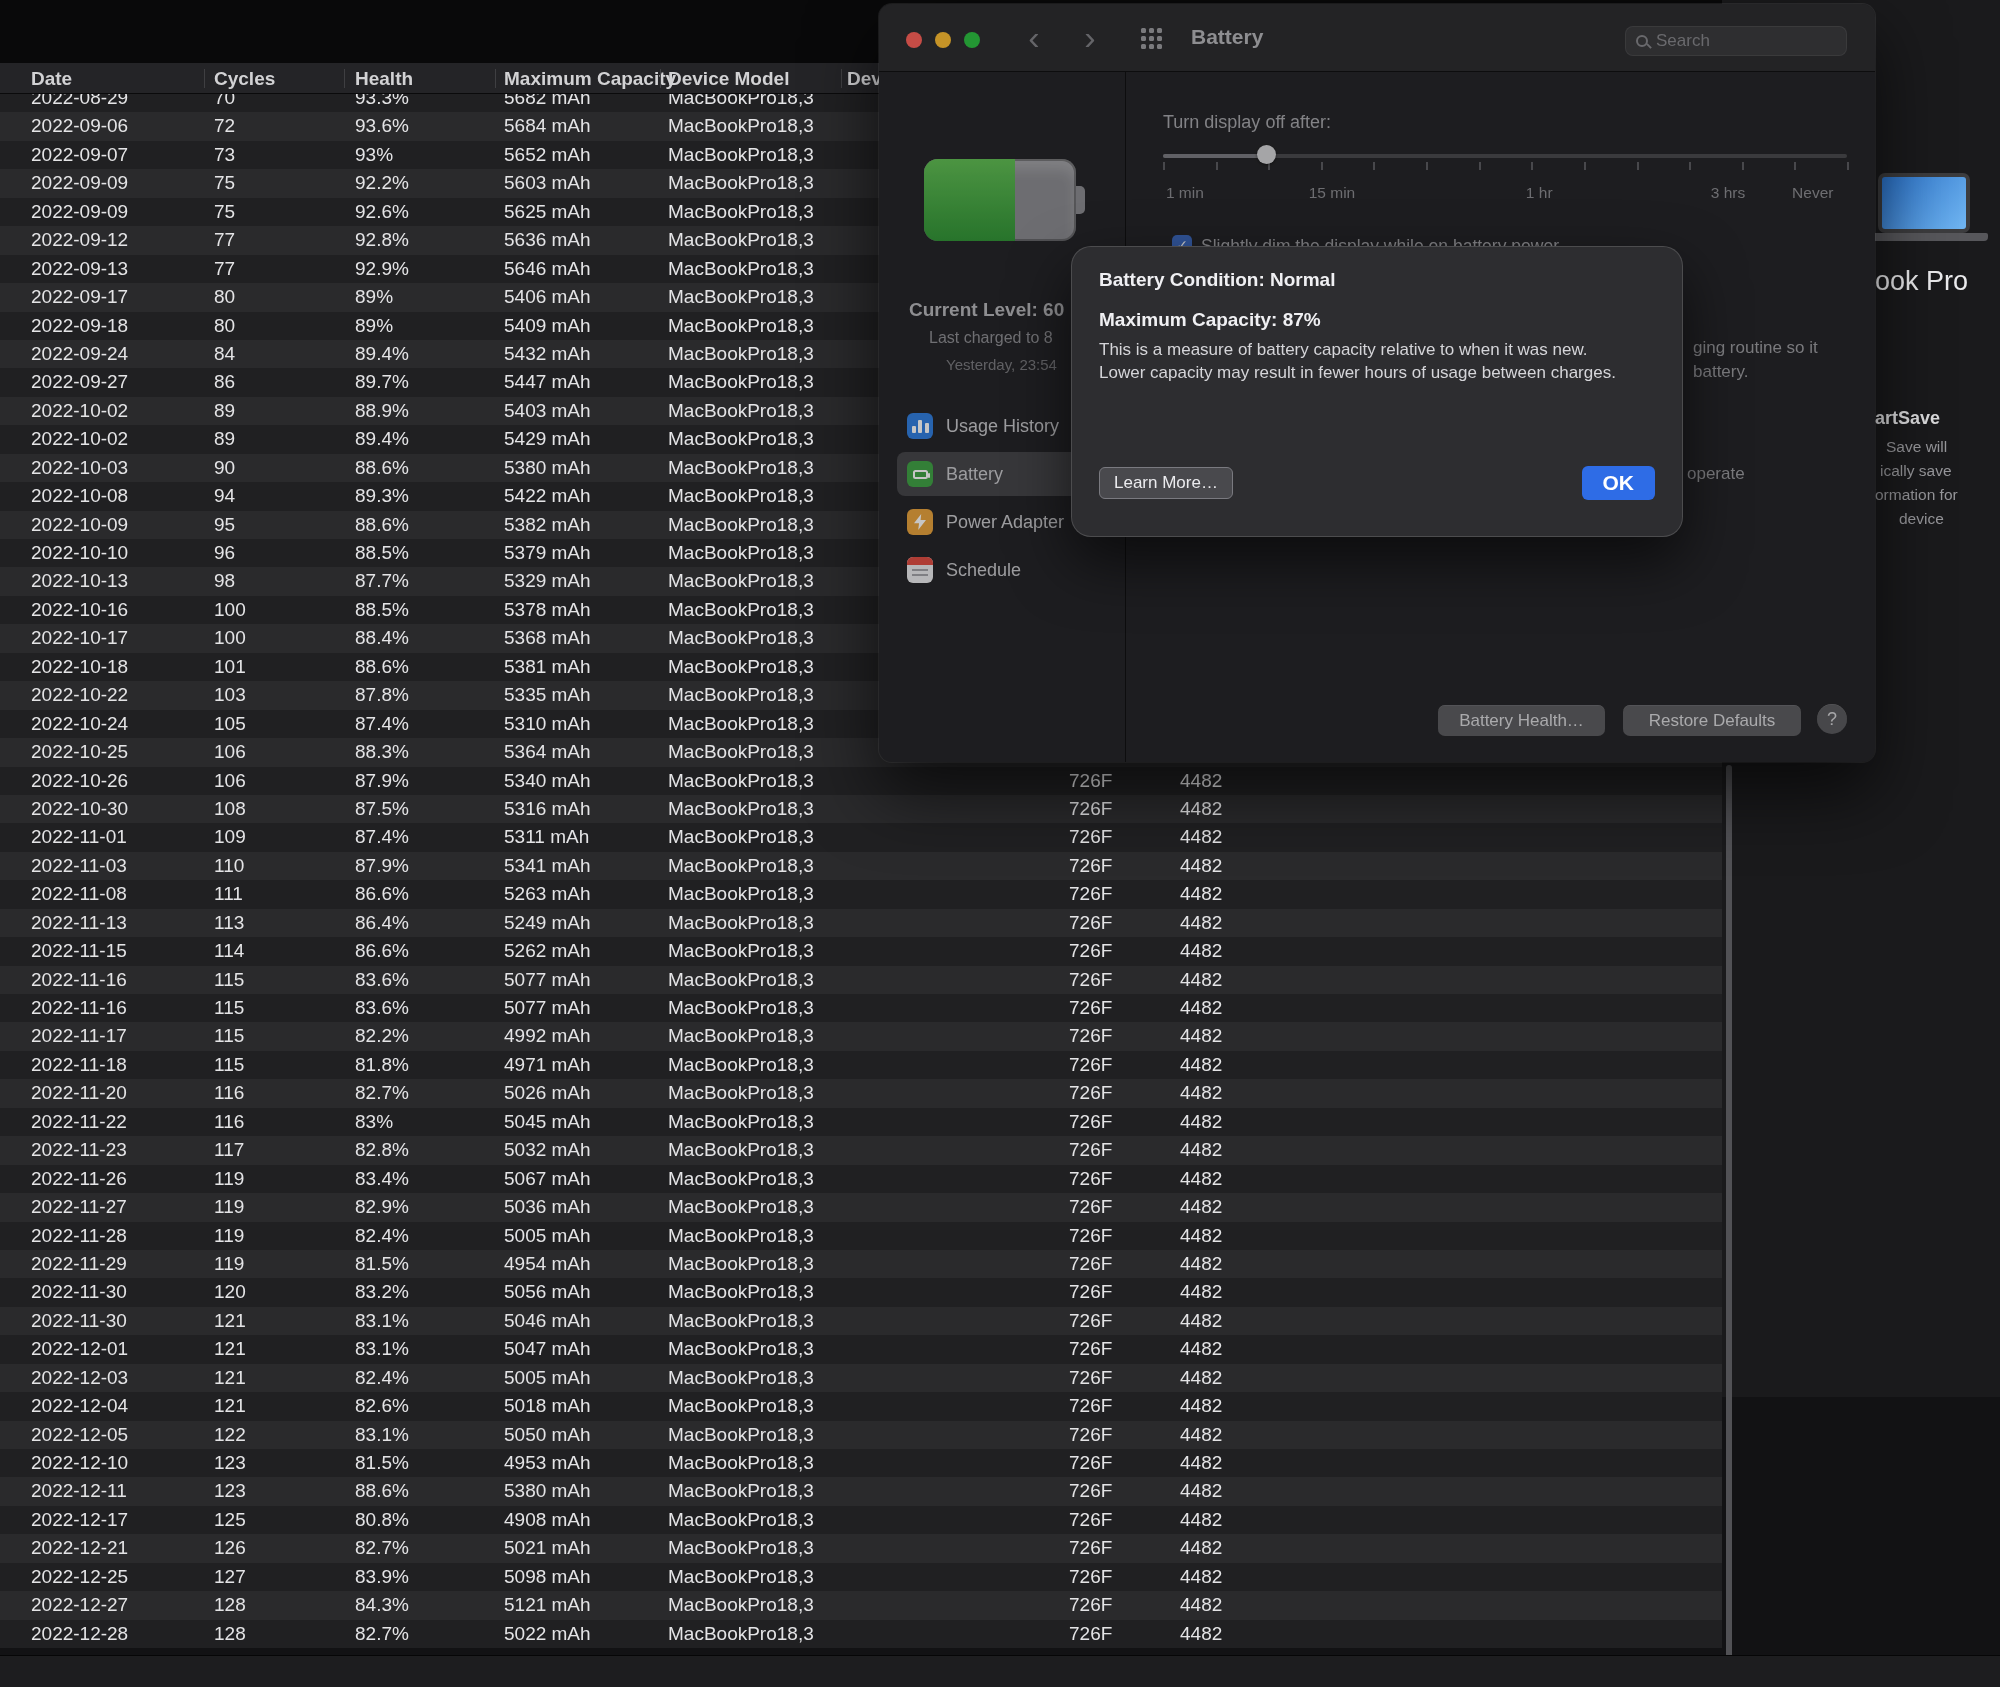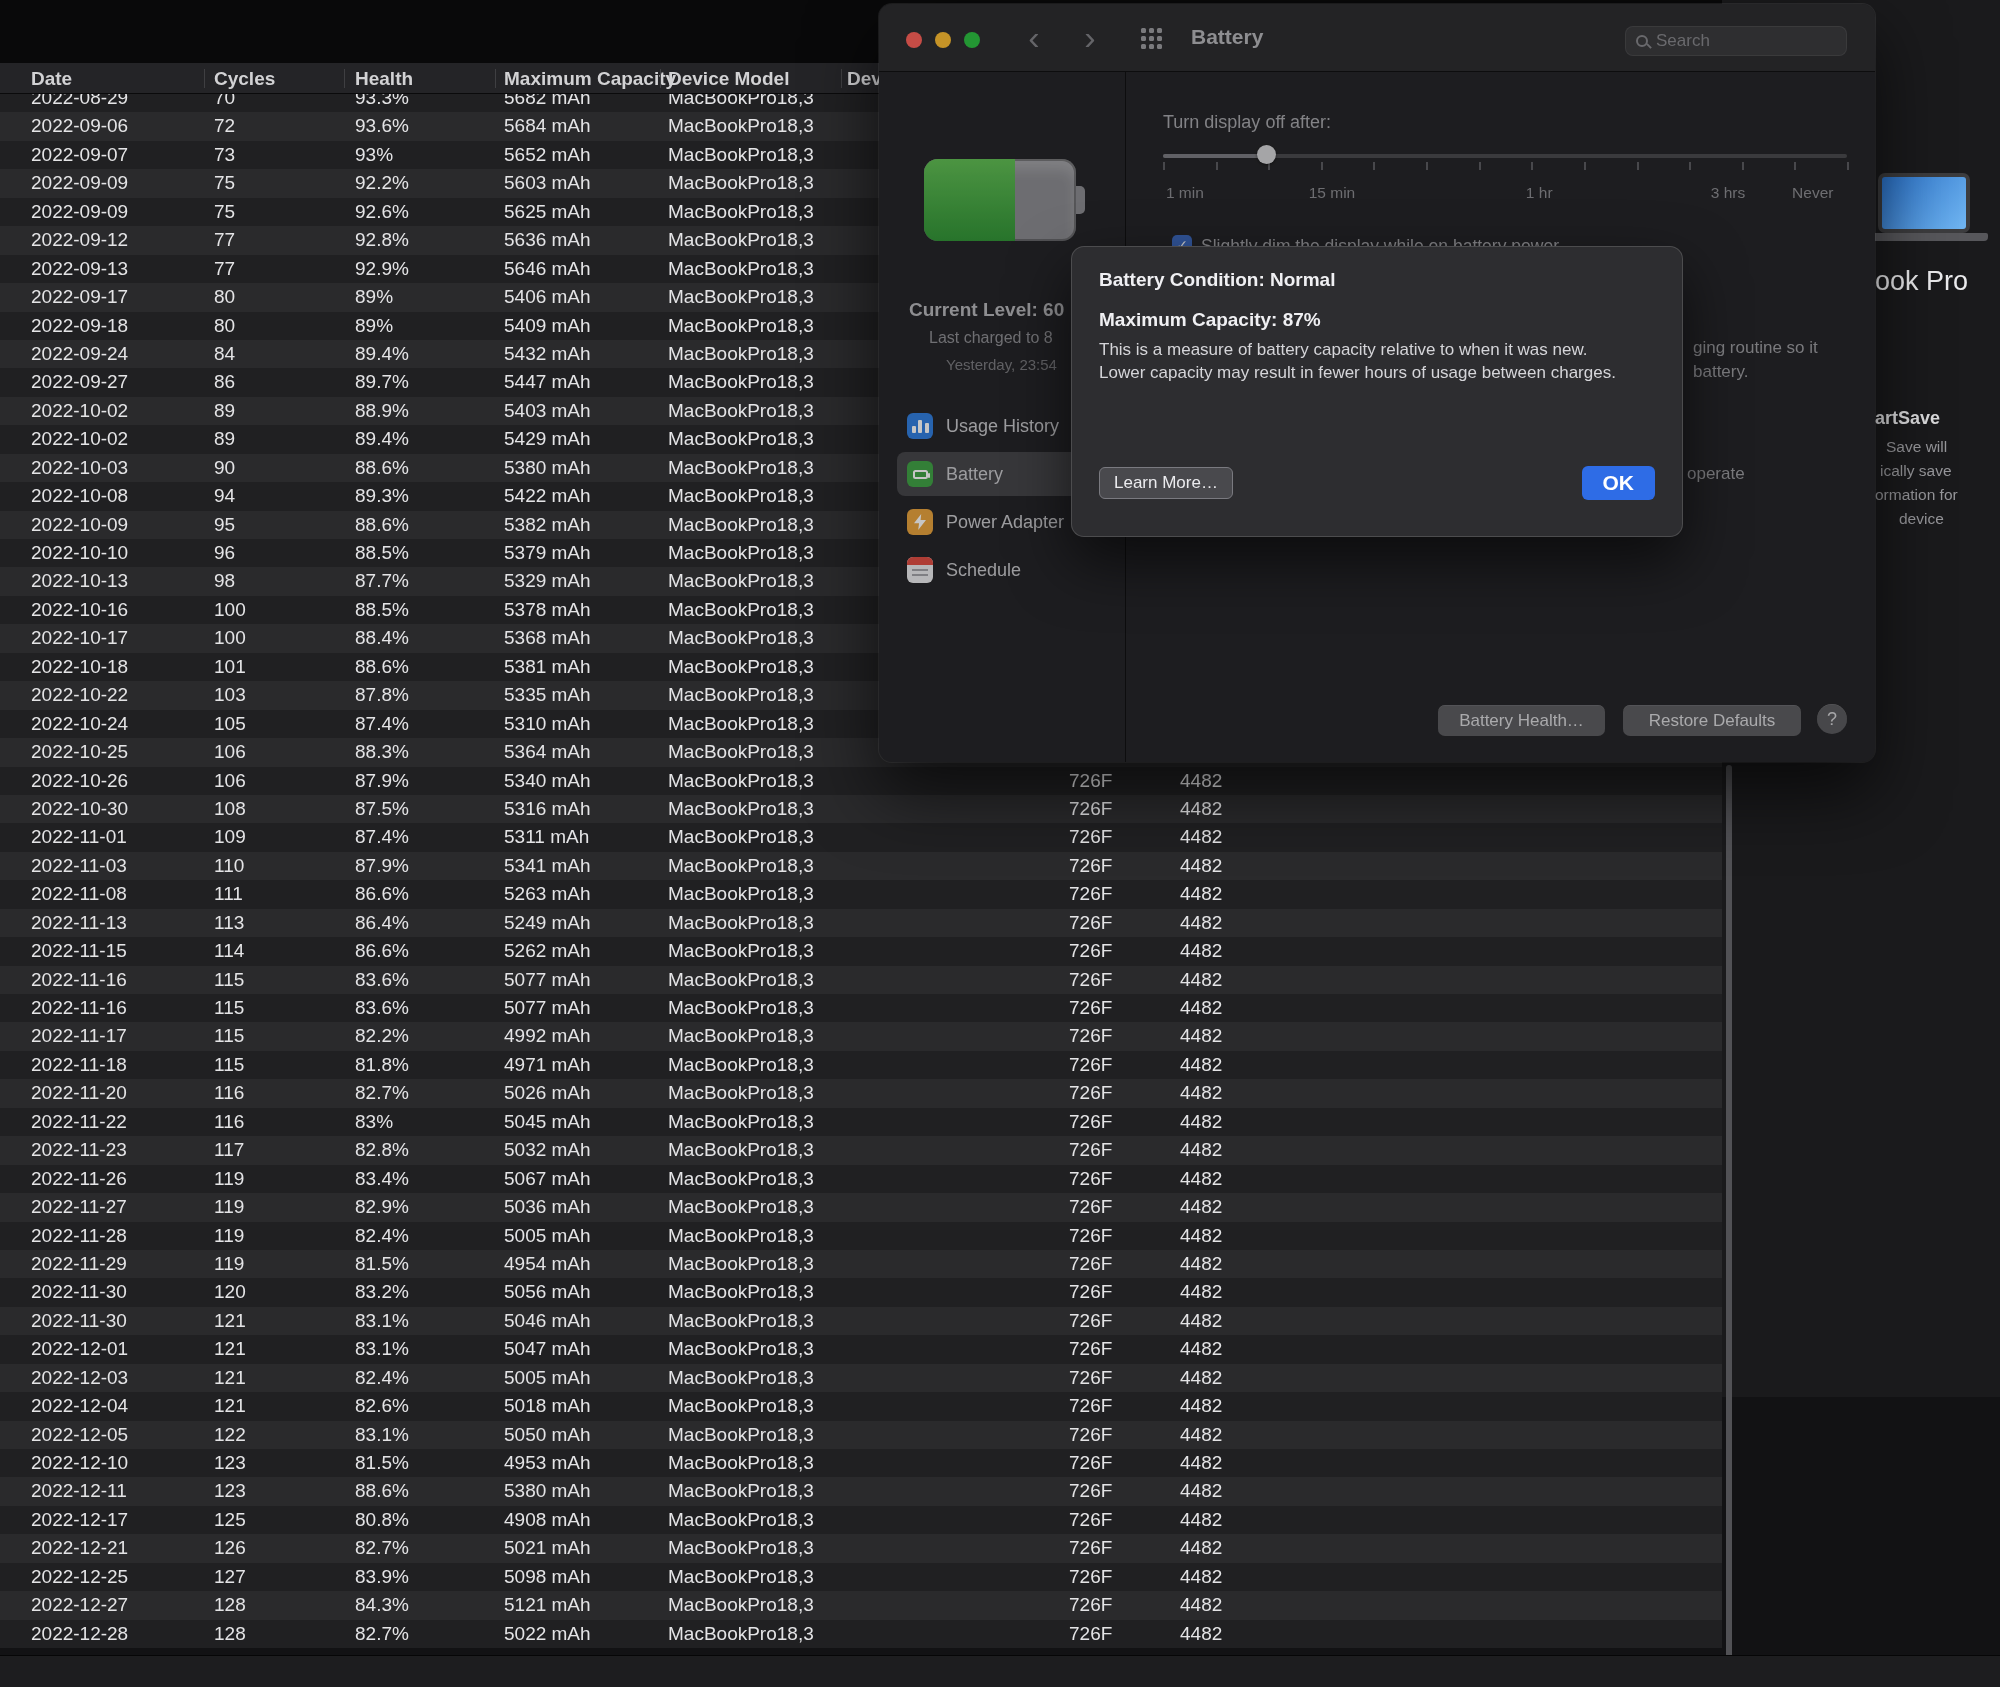--- a/index.html
+++ b/index.html
@@ -97,21 +97,21 @@
   .frag1{left:814px; top:334px;} .frag2{left:814px; top:358px;} .frag3{left:808px; top:460px;}
 
   .btn { position:absolute; height:31px; border-radius:7px; background:#5b5b5f; color:#dadadd; font-size:17px;
          text-align:center; line-height:31px; box-shadow:inset 0 0.5px 0 rgba(255,255,255,.18); }
   .bh { left:559px; top:701px; width:167px; }
   .rd { left:744px; top:701px; width:178px; }
   .help { position:absolute; left:938px; top:700px; width:30px; height:30px; border-radius:50%; background:#59595d;
           color:#d6d6d9; font-size:18px; text-align:center; line-height:30px; box-shadow:inset 0 0.5px 0 rgba(255,255,255,.18); }
 
   
-  .popover { position:absolute; left:1071px; top:246px; width:612px; height:291px; background:#2d2d30; border-radius:13px;
+  .popover { position:absolute; left:1071px; top:246px; width:612px; height:291px; background:#2d2d30; border-radius:20px;
              border:1px solid rgba(255,255,255,.15); box-shadow:0 25px 60px rgba(0,0,0,.6); z-index:6; padding:22px 27px; }
   .pop-h { font-size:19px; font-weight:700; color:#f0f0f3; }
   .pop-p { margin-top:8px; font-size:17px; line-height:1.33; color:#d5d5d9; white-space:pre-line; }
   .pop-h2 { margin-top:18px; }
   .pop-btns { position:absolute; left:27px; right:27px; bottom:36px; display:flex; justify-content:space-between; align-items:center; }
   .learn { padding:5px 14px; border-radius:6px; background:#49494d; border:1px solid #7a7a80; font-size:17px; color:#ebebee; }
   .ok { padding:5px 21px; border-radius:6px; background:#2e6ce6; font-size:21px; font-weight:600; color:#fff; }
 </style>
 </head>
 <body>

